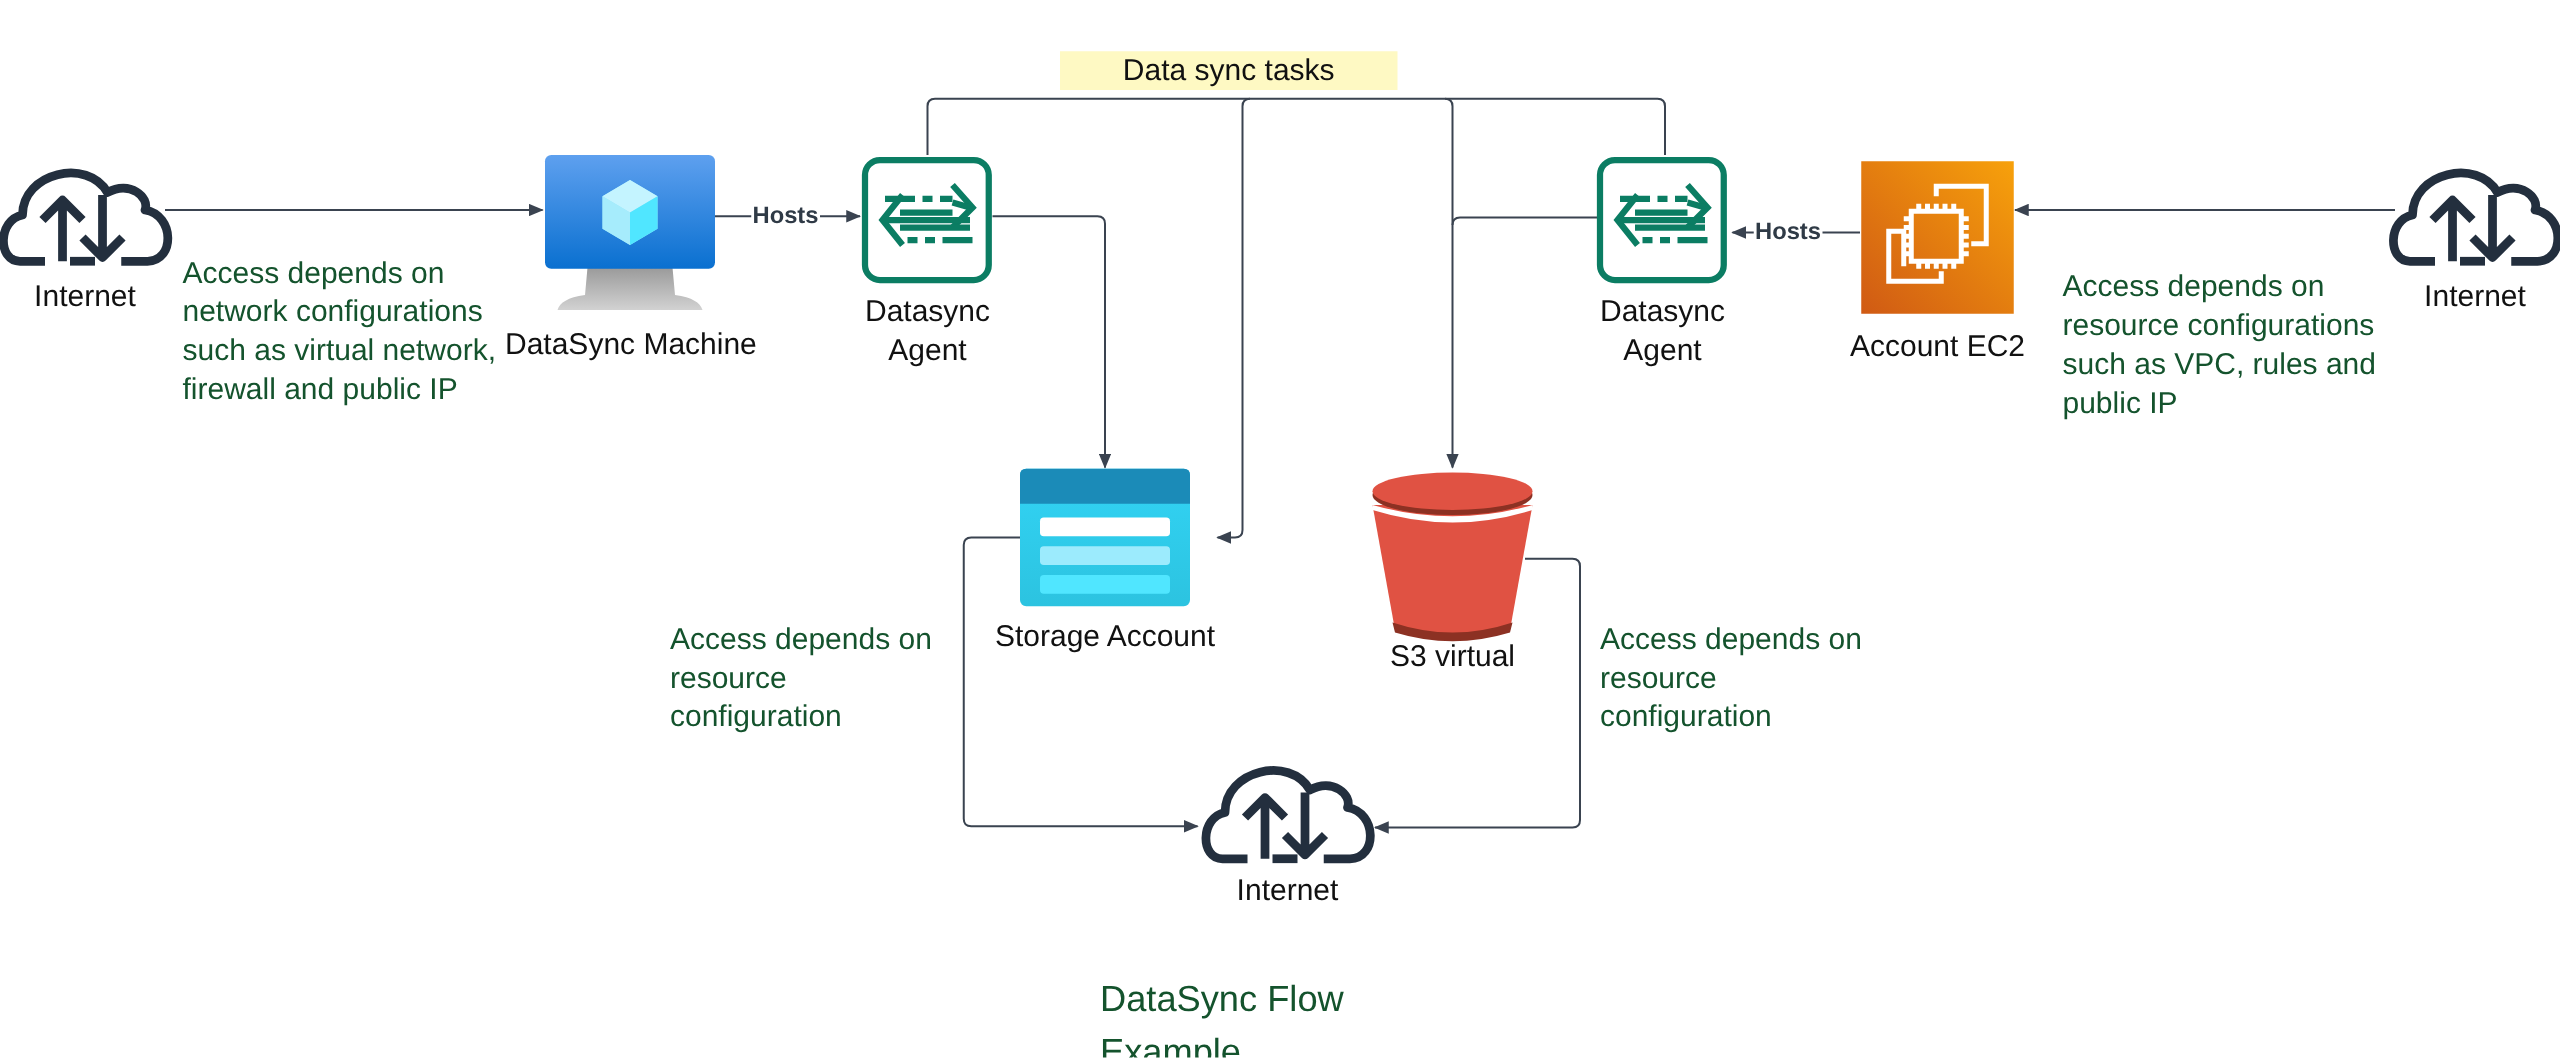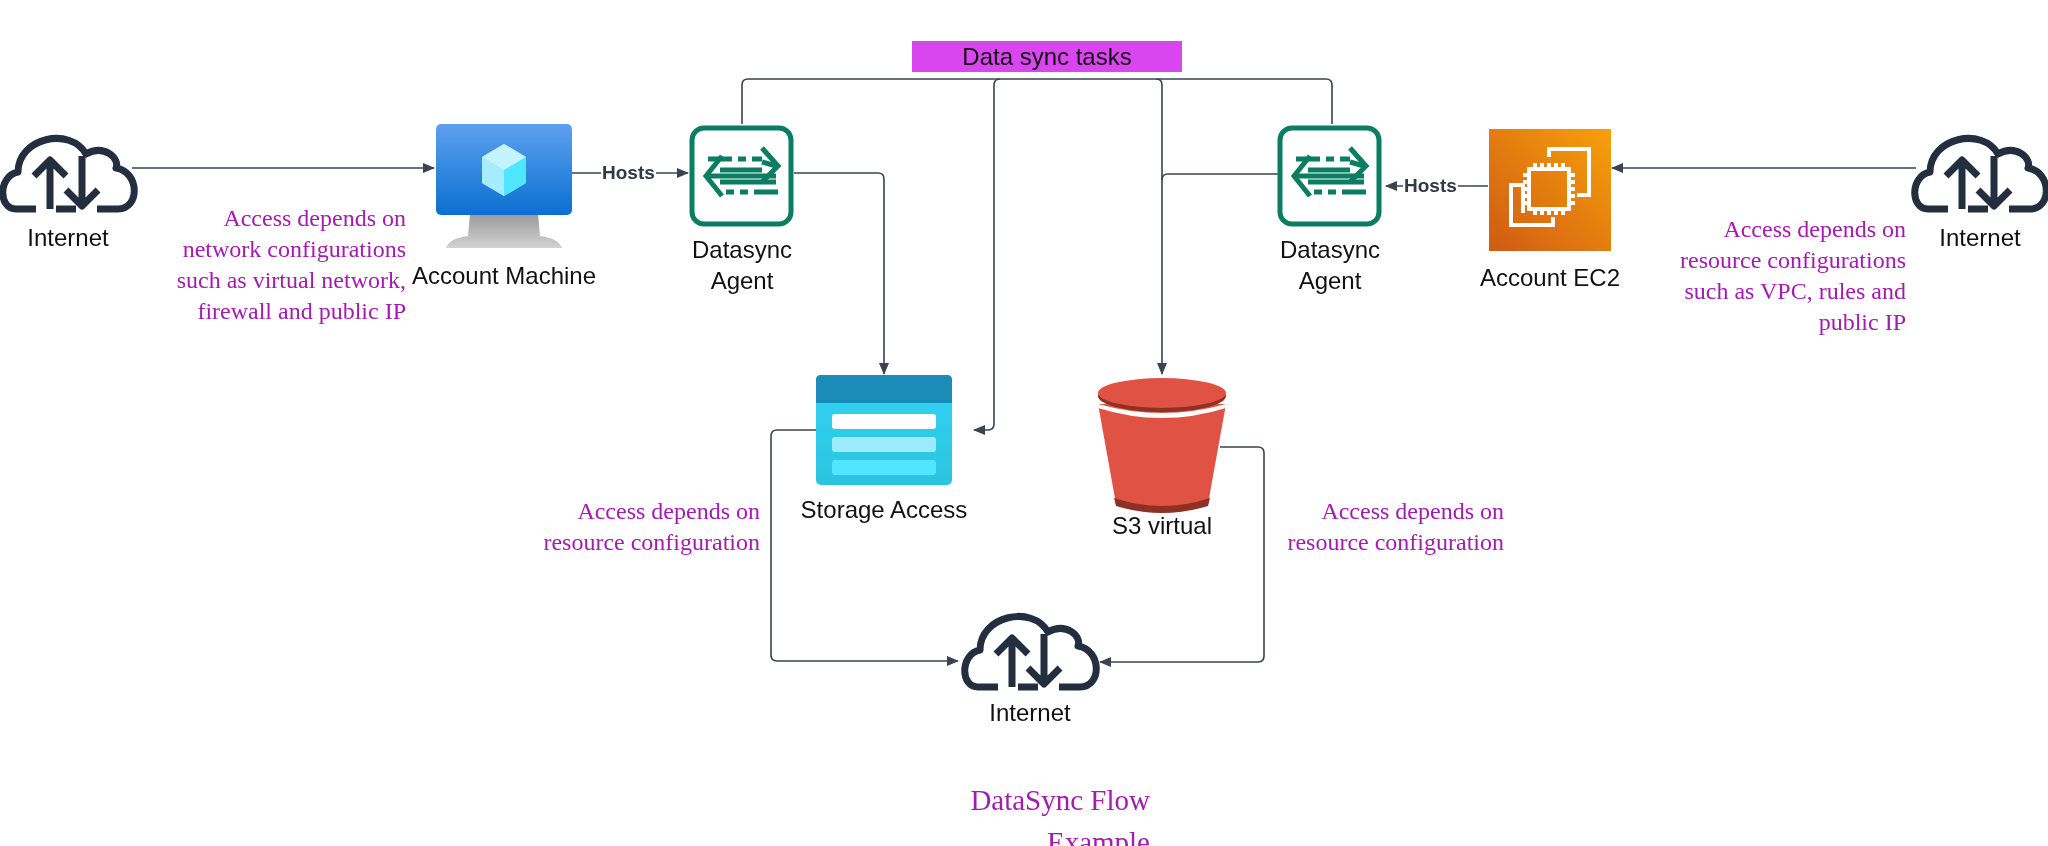--- a/index.html
+++ b/index.html
@@ -1,22 +1,22 @@
 <!DOCTYPE html>
 <html><head>
 <meta charset="utf-8">
 <style>
   html, body { margin:0; padding:0; background:#ffffff; }
   body { width:2048px; height:846px; position:relative; overflow:hidden;
          font-family:"Liberation Sans", "DejaVu Sans", sans-serif; color:#111; }
   #canvas { position:absolute; left:0; top:0; width:2048px; height:846px; }
   .lbl { position:absolute; font-size:24px; line-height:31px; text-align:center; color:#111;
          font-family:"Liberation Sans", "DejaVu Sans", sans-serif; white-space:nowrap; }
-  .note { position:absolute; font-size:24px; line-height:31px; text-align:right; color:#a21caf;
-          font-family:Liberation Serif, serif; }
+  .note { position:absolute; font-size:24px; line-height:31px; text-align:left; color:#14532d;
+          font-family:Liberation Sans, sans-serif; }
   .edge-lbl { position:absolute; font-size:19px; font-weight:bold; color:#2f3a46; background:#fff;
               line-height:22px; padding:0 1px; font-family:"Liberation Sans", "DejaVu Sans", sans-serif; }
 </style>
 </head>
 <body>
 
 <svg id="canvas" width="2048" height="846" viewBox="0 0 2048 846">
   <defs>
     <marker id="arrow" markerWidth="12" markerHeight="10" refX="11" refY="5" orient="auto" markerUnits="userSpaceOnUse">
       <path d="M0,0 L12,5 L0,10 Z" fill="#3a4350"></path>
@@ -150,33 +150,33 @@
   <g transform="translate(1096,374)">
     <path d="M2,30 L20,130 Q66,144 112,130 L130,30 Z" fill="#e05243"></path>
     <path d="M18,124 Q66,140 114,124 L112,132 Q66,146 20,132 Z" fill="#8c3123"></path>
     <path d="M2,30 Q66,48 130,30 L130,34 Q66,54 2,34 Z" fill="#ffffff"></path>
     <ellipse cx="66" cy="22" rx="64" ry="16" fill="#8c3123"></ellipse>
     <ellipse cx="66" cy="19" rx="64" ry="15" fill="#e05243"></ellipse>
   </g>
 </svg>
 
 <div class="lbl" style="left:6px; top:222px; width:124px;">Internet</div>
-<div class="lbl" style="left:404px; top:260px; width:200px;">Account Machine</div>
+<div class="lbl" style="left:404px; top:260px; width:200px;">DataSync Machine</div>
 <div class="lbl" style="left:672px; top:234px; width:140px; white-space:pre;">Datasync
 Agent</div>
-<div class="lbl" style="left:764px; top:494px; width:240px;">Storage Access</div>
+<div class="lbl" style="left:764px; top:494px; width:240px;">Storage Account</div>
 <div class="lbl" style="left:1082px; top:510px; width:160px;">S3 virtual</div>
 <div class="lbl" style="left:1260px; top:234px; width:140px; white-space:pre;">Datasync
 Agent</div>
 <div class="lbl" style="left:1460px; top:262px; width:180px;">Account EC2</div>
 <div class="lbl" style="left:1918px; top:222px; width:124px;">Internet</div>
 <div class="lbl" style="left:968px; top:697px; width:124px;">Internet</div>
 
 <div class="edge-lbl" style="left:601px; top:162px;">Hosts</div>
 <div class="edge-lbl" style="left:1403px; top:175px;">Hosts</div>
-<div class="lbl" style="left:912px; top:41px; width:270px; background:#d946ef;">Data sync tasks</div>
+<div class="lbl" style="left:848px; top:41px; width:270px; background:#fef9c3;">Data sync tasks</div>
 
 <div class="note" style="left:146px; top:203px; width:260px;">Access depends on network configurations such as virtual network, firewall and public IP</div>
 <div class="note" style="left:1650px; top:214px; width:256px;">Access depends on resource configurations such as VPC, rules and public IP</div>
 <div class="note" style="left:536px; top:496px; width:224px;">Access depends on resource configuration</div>
 <div class="note" style="left:1280px; top:496px; width:224px;">Access depends on resource configuration</div>
 
 <div class="note" style="left:880px; top:779px; width:270px; font-size:29px; line-height:42px;">DataSync Flow Example</div>
 
 </body></html>

